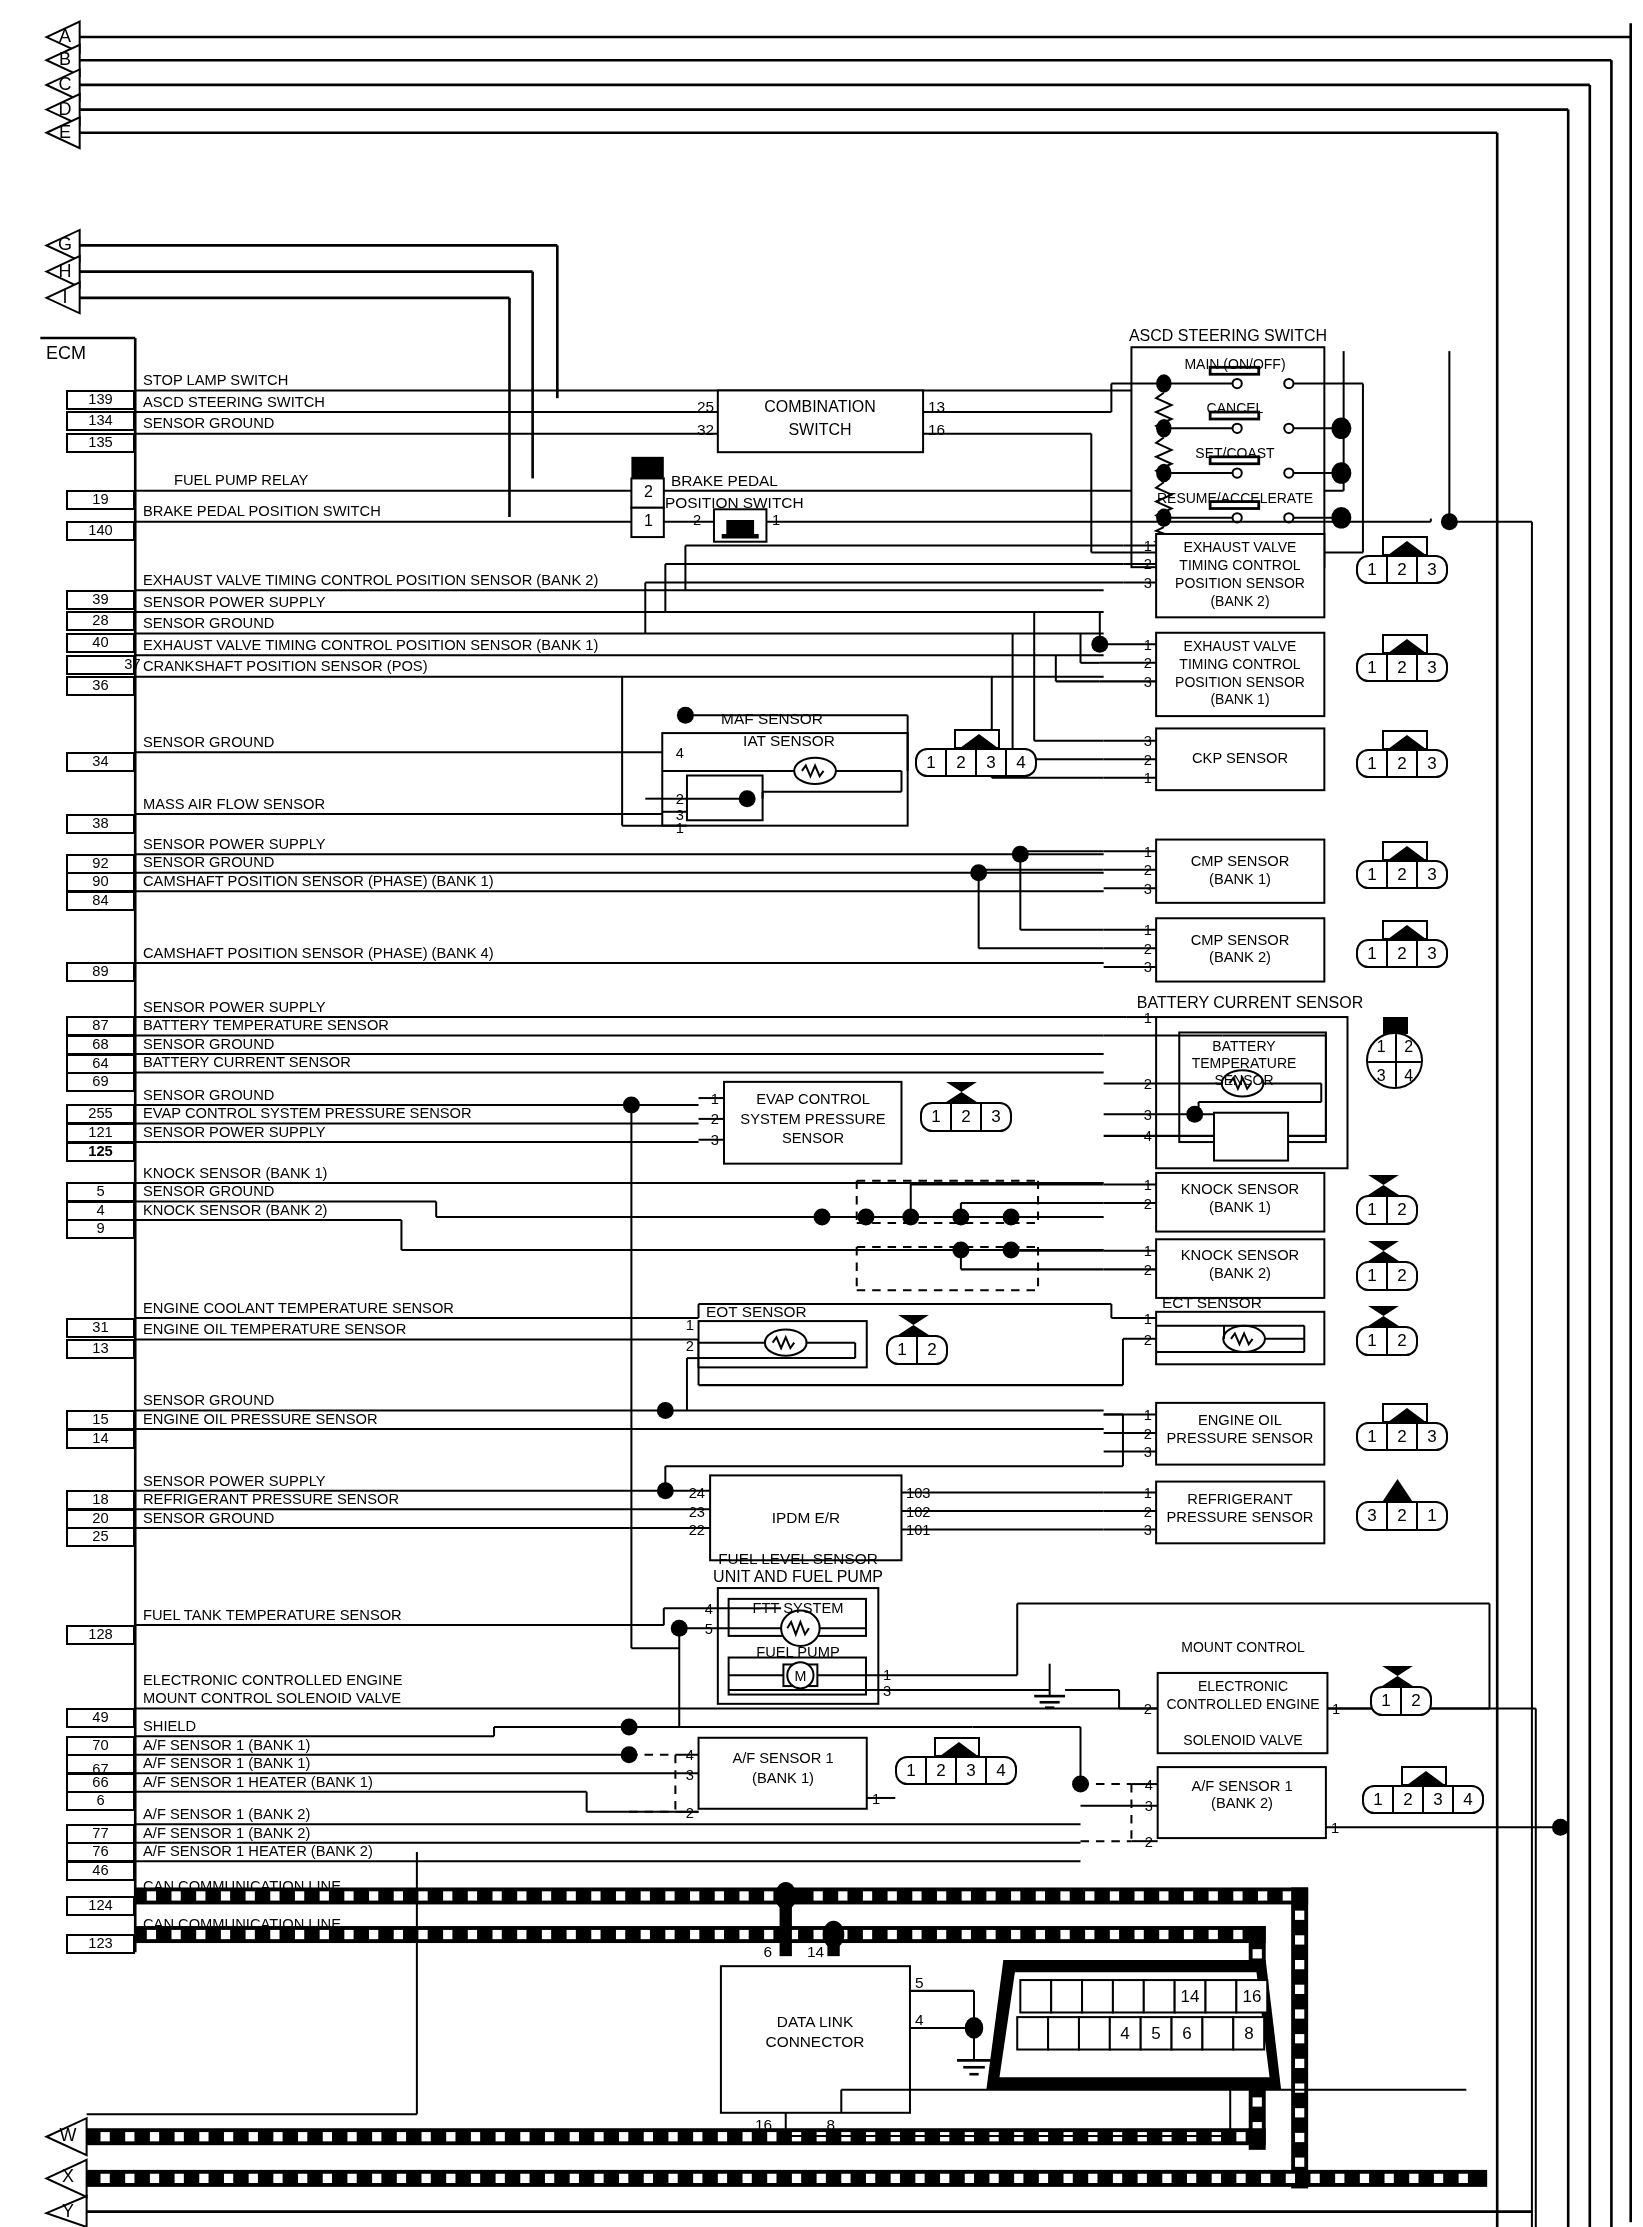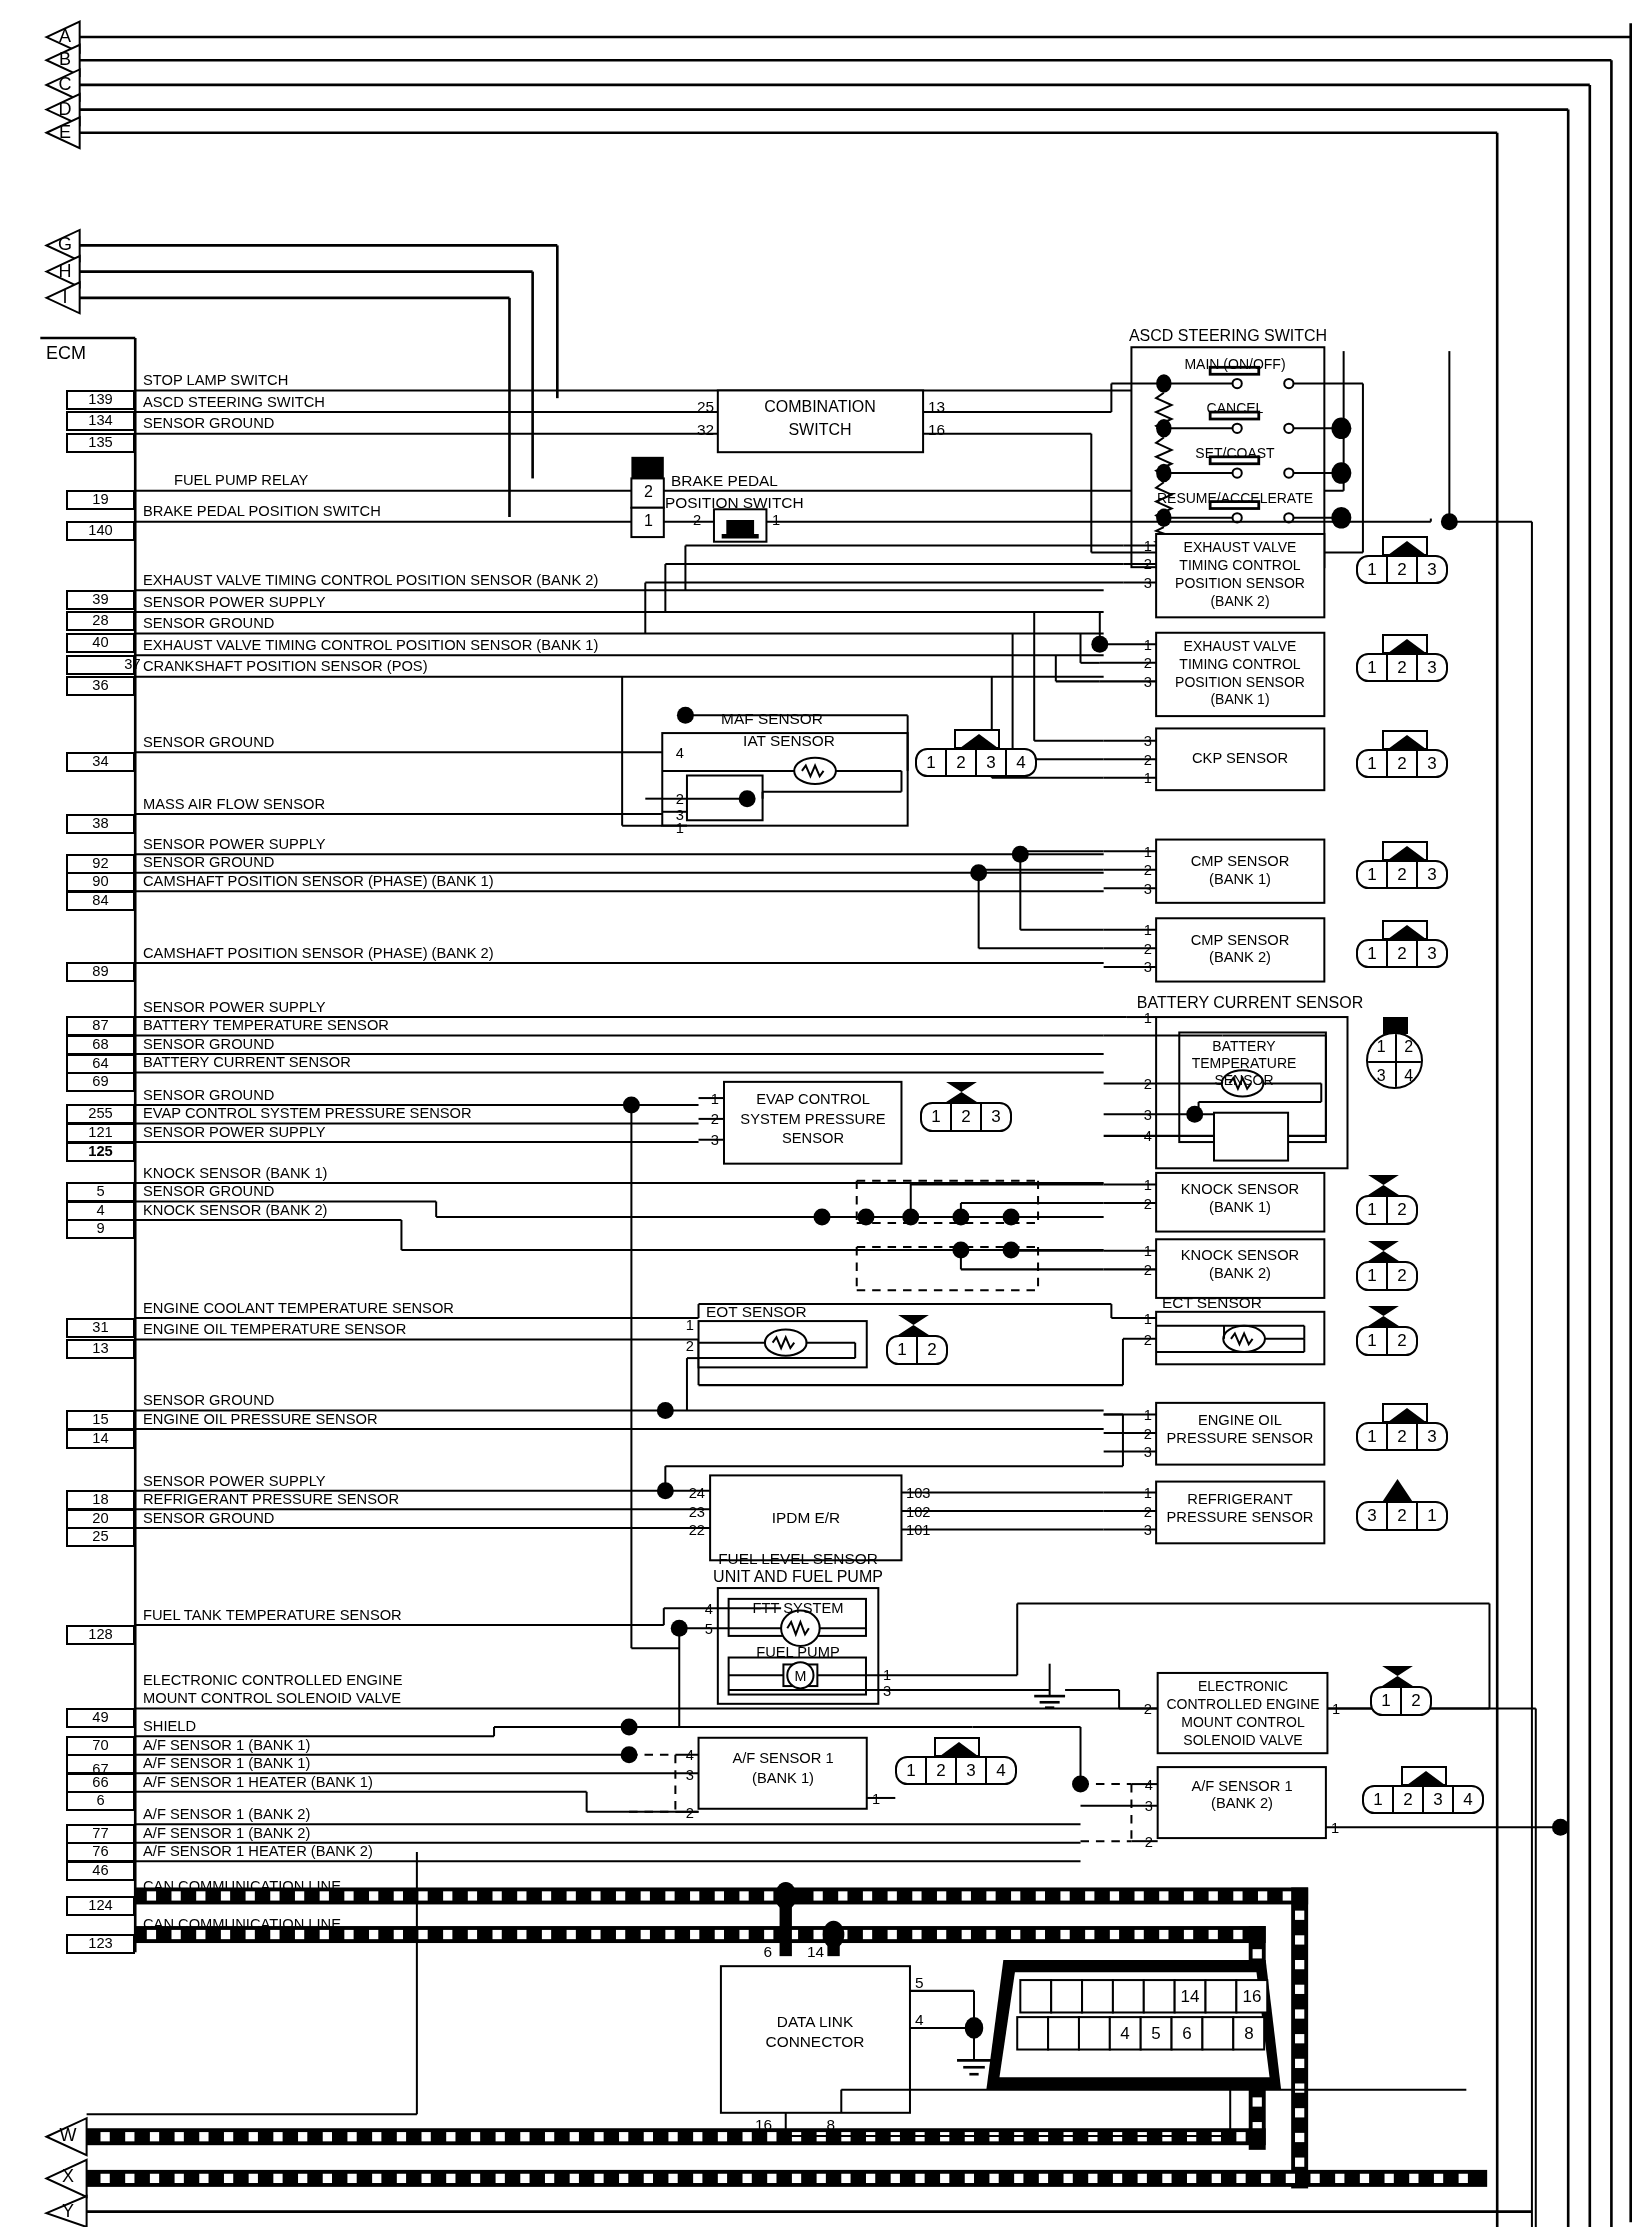--- a/index.html
+++ b/index.html
@@ -866,21 +866,21 @@
     <div style="position:absolute;left:66px;top:854px;width:69px;height:20px;font-size:14.7px;text-align:center;line-height:18.5px;">92</div>
     <div style="position:absolute;left:143px;top:836px;font-size:14.7px;line-height:16px;white-space:nowrap;">SENSOR POWER SUPPLY</div>
     <div style="position:absolute;left:66px;top:872px;width:69px;height:20px;border:2px solid #000;background:#fff;box-sizing:border-box;"></div>
     <div style="position:absolute;left:66px;top:872px;width:69px;height:20px;font-size:14.7px;text-align:center;line-height:18.5px;">90</div>
     <div style="position:absolute;left:143px;top:854px;font-size:14.7px;line-height:16px;white-space:nowrap;">SENSOR GROUND</div>
     <div style="position:absolute;left:66px;top:891px;width:69px;height:20px;border:2px solid #000;background:#fff;box-sizing:border-box;"></div>
     <div style="position:absolute;left:66px;top:891px;width:69px;height:20px;font-size:14.7px;text-align:center;line-height:18.5px;">84</div>
     <div style="position:absolute;left:143px;top:873px;font-size:14.7px;line-height:16px;white-space:nowrap;">CAMSHAFT POSITION SENSOR (PHASE) (BANK 1)</div>
     <div style="position:absolute;left:66px;top:962px;width:69px;height:20px;border:2px solid #000;background:#fff;box-sizing:border-box;"></div>
     <div style="position:absolute;left:66px;top:962px;width:69px;height:20px;font-size:14.7px;text-align:center;line-height:18.5px;">89</div>
-    <div style="position:absolute;left:143px;top:945px;font-size:14.7px;line-height:16px;white-space:nowrap;">CAMSHAFT POSITION SENSOR (PHASE) (BANK 2)</div>
+    <div style="position:absolute;left:143px;top:945px;font-size:14.7px;line-height:16px;white-space:nowrap;">CAMSHAFT POSITION SENSOR (PHASE) (BANK 4)</div>
     <div style="position:absolute;left:66px;top:1016px;width:69px;height:20px;border:2px solid #000;background:#fff;box-sizing:border-box;"></div>
     <div style="position:absolute;left:66px;top:1016px;width:69px;height:20px;font-size:14.7px;text-align:center;line-height:18.5px;">87</div>
     <div style="position:absolute;left:143px;top:999px;font-size:14.7px;line-height:16px;white-space:nowrap;">SENSOR POWER SUPPLY</div>
     <div style="position:absolute;left:66px;top:1035px;width:69px;height:20px;border:2px solid #000;background:#fff;box-sizing:border-box;"></div>
     <div style="position:absolute;left:66px;top:1035px;width:69px;height:20px;font-size:14.7px;text-align:center;line-height:18.5px;">68</div>
     <div style="position:absolute;left:143px;top:1017px;font-size:14.7px;line-height:16px;white-space:nowrap;">BATTERY TEMPERATURE SENSOR</div>
     <div style="position:absolute;left:66px;top:1054px;width:69px;height:20px;border:2px solid #000;background:#fff;box-sizing:border-box;"></div>
     <div style="position:absolute;left:66px;top:1054px;width:69px;height:20px;font-size:14.7px;text-align:center;line-height:18.5px;">64</div>
     <div style="position:absolute;left:143px;top:1036px;font-size:14.7px;line-height:16px;white-space:nowrap;">SENSOR GROUND</div>
     <div style="position:absolute;left:66px;top:1072px;width:69px;height:20px;border:2px solid #000;background:#fff;box-sizing:border-box;"></div>
@@ -1004,21 +1004,21 @@
     <div style="position:absolute;left:1240px;top:1181px;font-size:14.7px;line-height:16px;white-space:nowrap;transform:translateX(-50%);">KNOCK SENSOR</div>
     <div style="position:absolute;left:1240px;top:1199px;font-size:14.7px;line-height:16px;white-space:nowrap;transform:translateX(-50%);">(BANK 1)</div>
     <div style="position:absolute;left:1240px;top:1247px;font-size:14.7px;line-height:16px;white-space:nowrap;transform:translateX(-50%);">KNOCK SENSOR</div>
     <div style="position:absolute;left:1240px;top:1265px;font-size:14.7px;line-height:16px;white-space:nowrap;transform:translateX(-50%);">(BANK 2)</div>
     <div style="position:absolute;left:1240px;top:1412px;font-size:14.7px;line-height:16px;white-space:nowrap;transform:translateX(-50%);">ENGINE OIL</div>
     <div style="position:absolute;left:1240px;top:1430px;font-size:14.7px;line-height:16px;white-space:nowrap;transform:translateX(-50%);">PRESSURE SENSOR</div>
     <div style="position:absolute;left:1240px;top:1491px;font-size:14.7px;line-height:16px;white-space:nowrap;transform:translateX(-50%);">REFRIGERANT</div>
     <div style="position:absolute;left:1240px;top:1509px;font-size:14.7px;line-height:16px;white-space:nowrap;transform:translateX(-50%);">PRESSURE SENSOR</div>
     <div style="position:absolute;left:1243px;top:1679px;font-size:14px;line-height:15.4px;white-space:nowrap;transform:translateX(-50%);">ELECTRONIC</div>
     <div style="position:absolute;left:1243px;top:1697px;font-size:14px;line-height:15.4px;white-space:nowrap;transform:translateX(-50%);">CONTROLLED ENGINE</div>
-    <div style="position:absolute;left:1243px;top:1715px;font-size:14px;line-height:15.4px;white-space:nowrap;transform:translateX(-50%);text-align:center;">MOUNT CONTROL</div>
+    <div style="position:absolute;left:1243px;top:1640px;font-size:14px;line-height:15.4px;white-space:nowrap;transform:translateX(-50%);text-align:center;">MOUNT CONTROL</div>
     <div style="position:absolute;left:1243px;top:1733px;font-size:14px;line-height:15.4px;white-space:nowrap;transform:translateX(-50%);">SOLENOID VALVE</div>
     <div style="position:absolute;left:1242px;top:1778px;font-size:14.7px;line-height:16px;white-space:nowrap;transform:translateX(-50%);">A/F SENSOR 1</div>
     <div style="position:absolute;left:1242px;top:1795px;font-size:14.7px;line-height:16px;white-space:nowrap;transform:translateX(-50%);">(BANK 2)</div>
     <div style="position:absolute;left:1152px;top:538px;font-size:14.7px;line-height:16px;white-space:nowrap;transform:translateX(-100%);">1</div>
     <div style="position:absolute;left:1152px;top:556px;font-size:14.7px;line-height:16px;white-space:nowrap;transform:translateX(-100%);">2</div>
     <div style="position:absolute;left:1152px;top:575px;font-size:14.7px;line-height:16px;white-space:nowrap;transform:translateX(-100%);">3</div>
     <div style="position:absolute;left:1152px;top:637px;font-size:14.7px;line-height:16px;white-space:nowrap;transform:translateX(-100%);">1</div>
     <div style="position:absolute;left:1152px;top:655px;font-size:14.7px;line-height:16px;white-space:nowrap;transform:translateX(-100%);">2</div>
     <div style="position:absolute;left:1152px;top:674px;font-size:14.7px;line-height:16px;white-space:nowrap;transform:translateX(-100%);">3</div>
     <div style="position:absolute;left:1152px;top:733px;font-size:14.7px;line-height:16px;white-space:nowrap;transform:translateX(-100%);">3</div>

